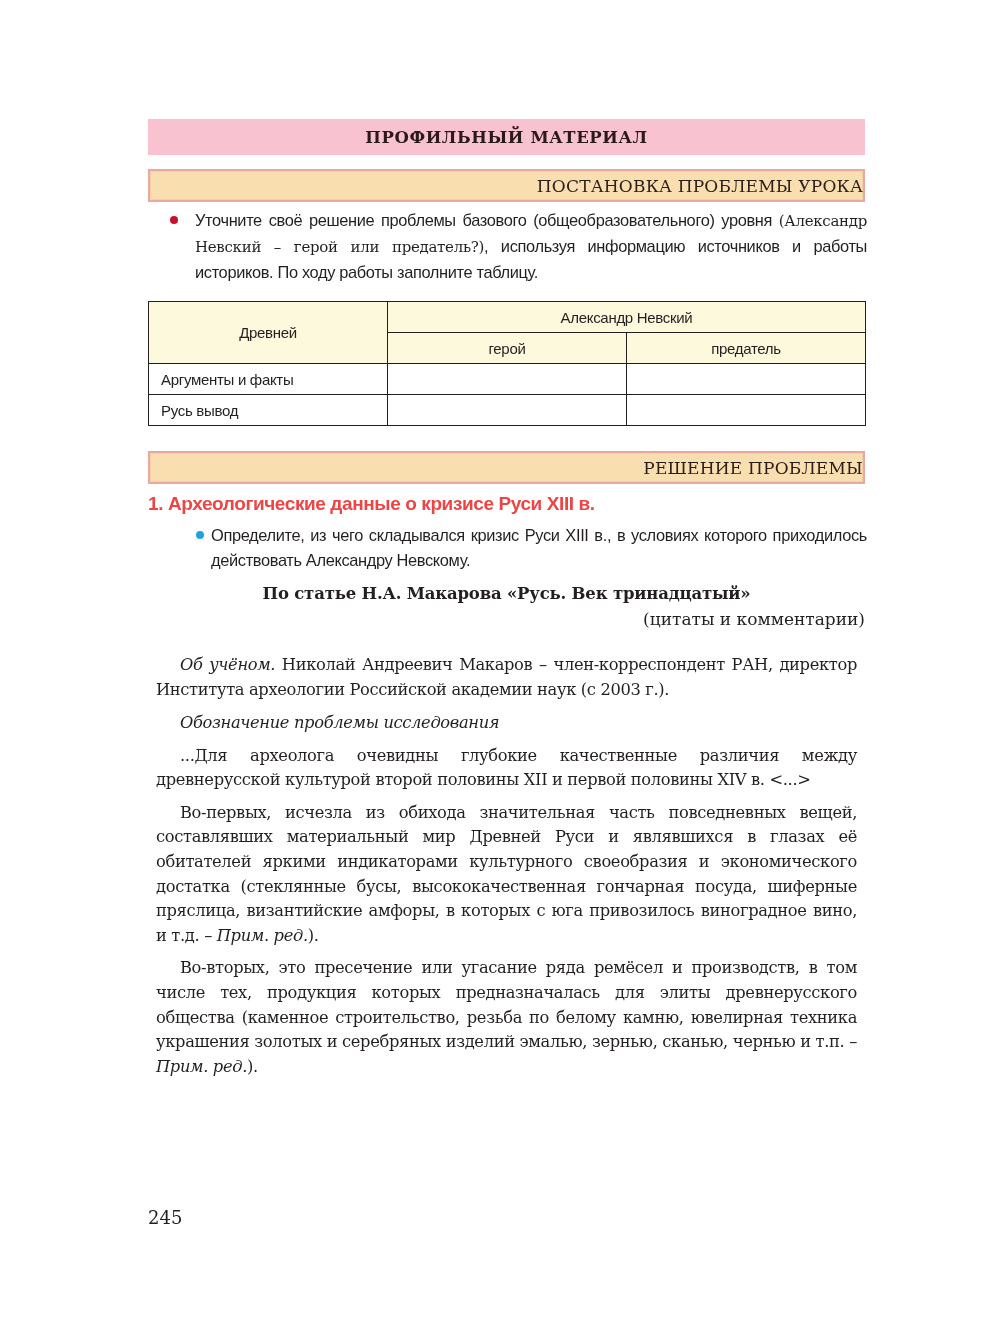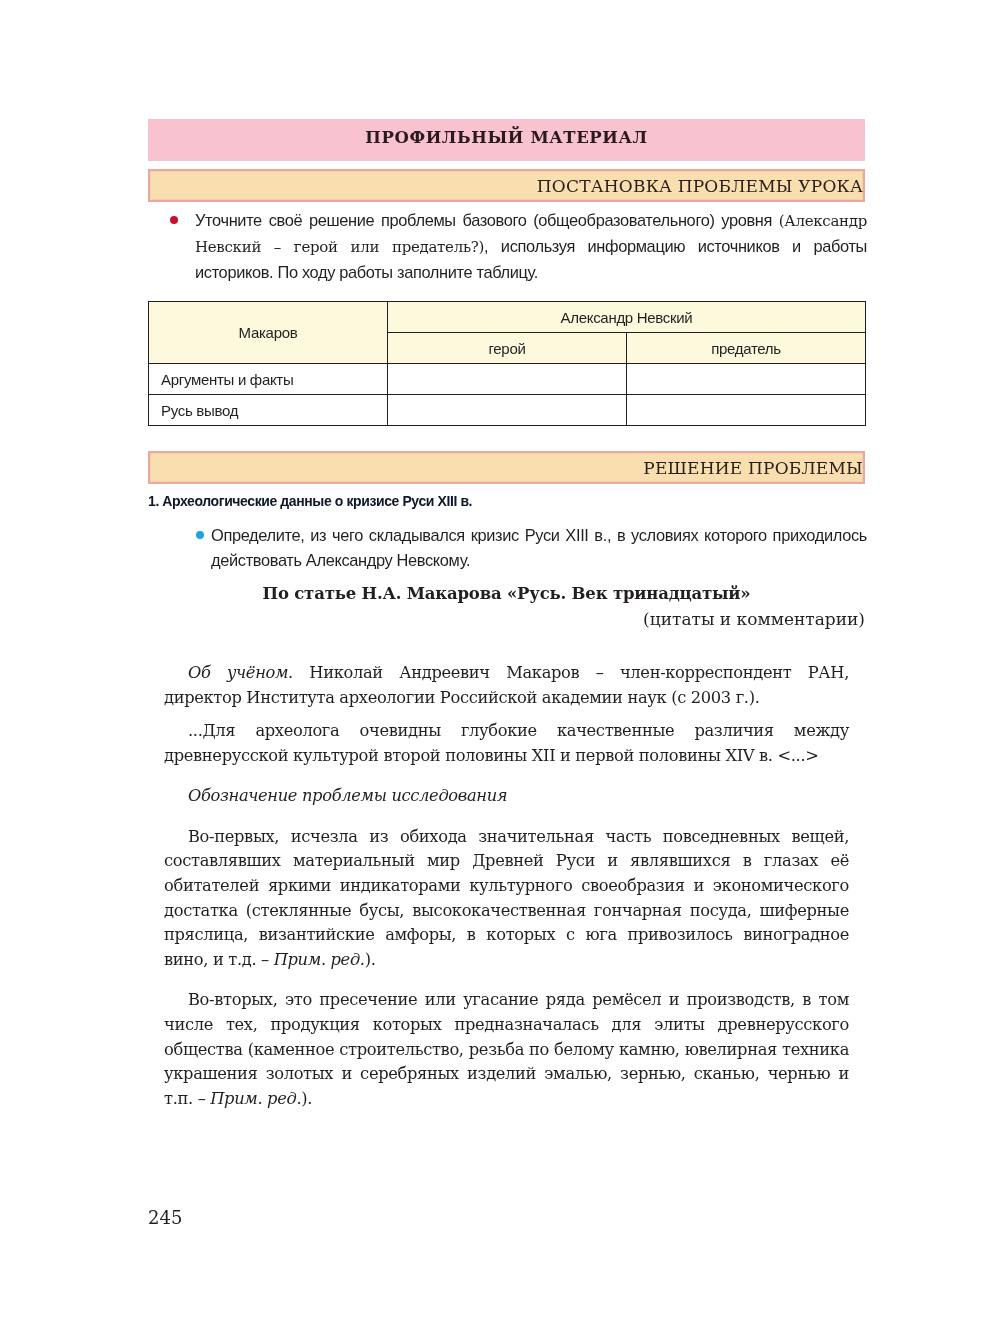--- a/index.html
+++ b/index.html
@@ -1,19 +1,19 @@
 <!DOCTYPE html>
 <html><head>
 <meta charset="utf-8">
 <style>
   html, body { margin: 0; padding: 0; background: #ffffff; }
   body { width: 985px; height: 1329px; position: relative; overflow: hidden; color: #231f20; }
 
   .band-pink {
-    position: absolute; left: 148px; top: 119px; width: 717px; height: 42px;
+    position: absolute; left: 148px; top: 119px; width: 717px; height: 36px;
     background: #f9c2d0;
     font-family: "DejaVu Serif", serif; font-weight: bold; font-size: 16.5px;
     text-align: center; line-height: 38px; letter-spacing: 0.6px; color: #2a1a1d;
   }
   .band-beige {
     position: absolute; left: 148px; width: 713px; height: 29px;
     background: #f9deb0; border: 2px solid #e8a9a0;
     box-shadow: inset 0 0 0 1px #f6cfa6;
     font-family: "DejaVu Serif", serif; font-size: 17px;
     text-align: right; line-height: 30px; color: #2a1e1a; letter-spacing: 0.2px;
@@ -38,40 +38,40 @@
     border-collapse: collapse;
     font-family: "Liberation Sans", sans-serif; font-size: 15px; color: #231f20;
     letter-spacing: -0.3px;
   }
   table.eval td { border: 1px solid #231f20; padding: 0 12px; }
   table.eval .head { background: #fdf9dc; text-align: center; }
   table.eval .rowlabel { text-align: left; }
 
   .section-title {
     position: absolute; left: 148px; top: 493px;
-    font-family: "Liberation Sans", sans-serif; font-weight: bold; font-size: 14px;
-    color: #0f172a; letter-spacing: -0.4px;
+    font-family: "Liberation Sans", sans-serif; font-weight: bold; font-size: 19px;
+    color: #ef4444; letter-spacing: -0.4px;
   }
 
   .src-title {
     position: absolute; left: 148px; top: 584px; width: 717px; text-align: center;
     font-family: "DejaVu Serif", serif; font-weight: bold; font-size: 16.5px; color: #231f20;
     letter-spacing: -0.2px;
   }
   .src-sub {
     position: absolute; left: 148px; top: 609px; width: 717px; text-align: right;
     font-family: "DejaVu Serif", serif; font-size: 17px; color: #231f20;
   }
 
   .body-text {
     position: absolute; left: 148px; width: 717px;
     font-family: "DejaVu Serif", serif; font-size: 16.3px; line-height: 24.6px;
     color: #231f20; text-align: justify; letter-spacing: -0.35px;
   }
-  .body-text p { margin: 16px; text-indent: 24px; }
+  .body-text p { margin: 8px; text-indent: 24px; }
   .body-text em { font-style: italic; }
   .bt-about { top: 645px; }
   .bt-main { top: 703px; }
 
   .page-number {
     position: absolute; left: 148px; top: 1207px;
     font-family: "DejaVu Serif", serif; font-size: 18px; color: #231f20;
   }
 </style>
 </head>
@@ -80,21 +80,21 @@
 <div class="band-pink">ПРОФИЛЬНЫЙ МАТЕРИАЛ</div>
 
 <div class="band-beige band-1">ПОСТАНОВКА ПРОБЛЕМЫ УРОКА</div>
 
 <span class="bullet bullet-red"></span>
 <div class="task task-1"><span>Уточните своё решение проблемы базового (общеобразовательного) уровня </span><span class="serif">(Александр Невский – герой или предатель?)</span><span>, используя информацию источников и работы историков. По ходу работы заполните таблицу.</span></div>
 
 <table class="eval">
   <tbody>
       <tr style="height:31px">
-    <td class="head" rowspan="2" style="width:214px">Макаров</td>
+    <td class="head" rowspan="2" style="width:214px">Древней</td>
     <td class="head" colspan="2">Александр Невский</td>
   </tr>
   <tr style="height:31px">
     <td class="head" style="width:214px">герой</td>
     <td class="head">предатель</td>
   </tr>
   <tr style="height:31px">
     <td class="rowlabel">Аргументы и факты</td>
     <td></td>
     <td></td>
@@ -115,19 +115,19 @@
 <div class="task task-2">Определите, из чего складывался кризис Руси XIII в., в условиях которого приходилось действовать Александру Невскому.</div>
 
 <div class="src-title">По статье Н.А. Макарова «Русь. Век тринадцатый»</div>
 <div class="src-sub">(цитаты и комментарии)</div>
 
 <div class="body-text bt-about">
   <p><em>Об учёном.</em><span> Николай Андреевич Макаров – член-корреспондент РАН, директор Института археологии Российской академии наук (с 2003 г.).</span></p>
 </div>
 
 <div class="body-text bt-main">
+  <p><em>Обозначение проблемы исследования</em></p>
   <p>...Для археолога очевидны глубокие качественные различия между древнерусской культурой второй половины XII и первой половины XIV в. &lt;...&gt;</p>
-  <p><em>Обозначение проблемы исследования</em></p>
   <p><span>Во-первых, исчезла из обихода значительная часть повседневных вещей, составлявших материальный мир Древней Руси и являвшихся в глазах её обитателей яркими индикаторами культурного своеобразия и экономического достатка (стеклянные бусы, высококачественная гончарная посуда, шиферные пряслица, византийские амфоры, в которых с юга привозилось виноградное вино, и т.д. – </span><em>Прим. ред.</em><span>).</span></p>
   <p><span>Во-вторых, это пресечение или угасание ряда ремёсел и производств, в том числе тех, продукция которых предназначалась для элиты древнерусского общества (каменное строительство, резьба по белому камню, ювелирная техника украшения золотых и серебряных изделий эмалью, зернью, сканью, чернью и т.п. – </span><em>Прим. ред.</em><span>).</span></p>
 </div>
 
 <div class="page-number">245</div>
 
 </body></html>

